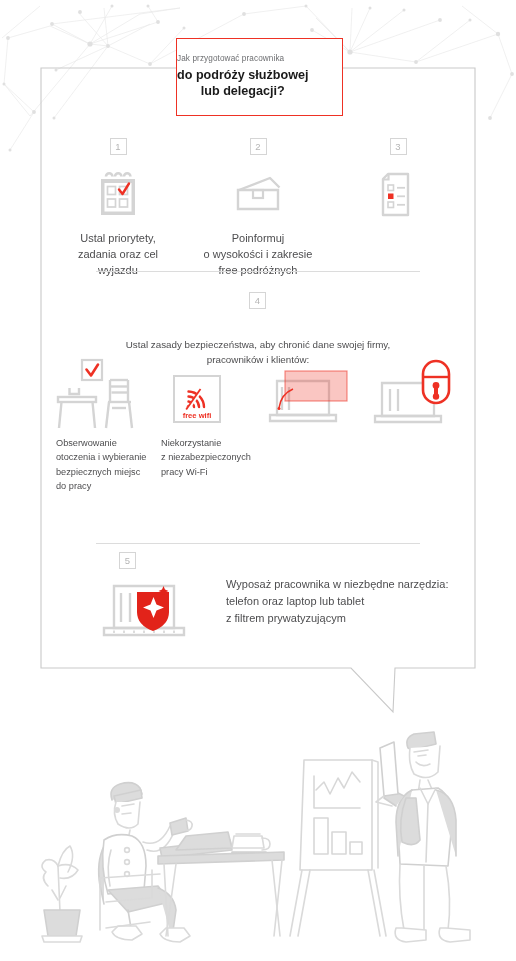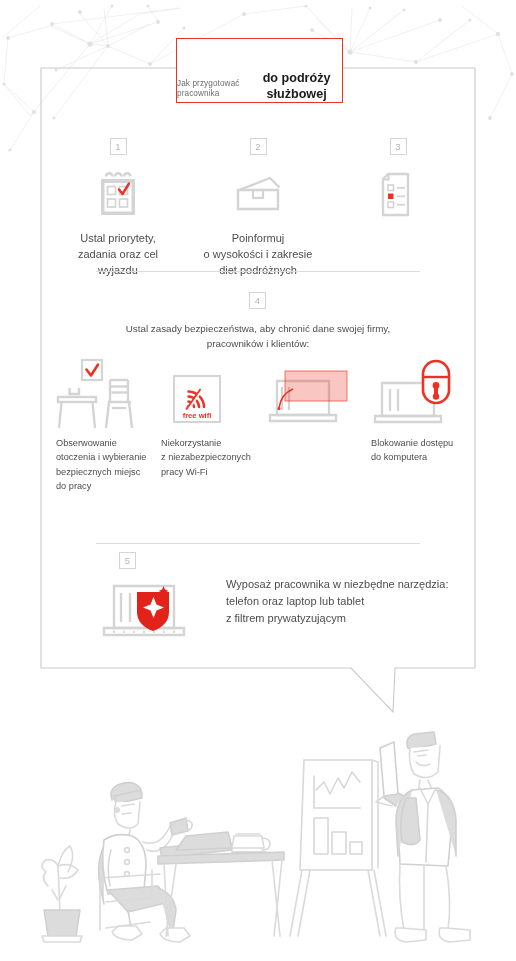--- a/index.html
+++ b/index.html
@@ -30,26 +30,26 @@
     position: absolute;
     left: 0; top: 0;
     width: 516px; height: 961px;
     pointer-events: none;
   }
 
   
   .title-box {
     position: absolute;
     left: 176px; top: 38px;
-    width: 167px; height: 65px;
+    width: 167px; height: 78px;
     border: 1.6px solid #ee3124;
     background: #ffffff;
     display: flex;
-    flex-direction: row;
-    align-items: flex-end;
+    flex-direction: column;
+    align-items: flex-start;
     justify-content: center;
     z-index: 8;
   }
   .title-kicker {
     font-size: 8.2px;
     color: #6d6e71;
     letter-spacing: .1px;
     line-height: 1.2;
     margin-bottom: 3px;
   }
@@ -114,21 +114,21 @@
   .divider {
     position: absolute;
     height: 1px;
     background: #dcdcdc;
   }
 
   
   .s4-num { position: absolute; left: 249px; top: 292px; }
   .s4-intro {
     position: absolute;
-    left: 58px; top: 322px;
+    left: 58px; top: 338px;
     width: 400px;
     text-align: center;
     font-size: 9.8px;
     color: #4d4d4f;
     line-height: 1.5;
     white-space: pre-line;
   }
 
   .s4-grid {
     position: absolute;
@@ -244,20 +244,21 @@
   </svg>
 
   <svg class="frame-svg" viewBox="0 0 516 961" xmlns="http://www.w3.org/2000/svg">
     <path d="M41 68 L475 68 L475 668 L395 668 L393 712 L351 668 L41 668 Z" fill="none" stroke="#c9c9c9" stroke-width="1.1"></path>
   </svg>
 
   <div class="title-box">
     <div class="title-kicker">Jak przygotować pracownika</div>
     <div class="title-main">
       <div>do podróży służbowej</div>
+      <div>lub delegacji?</div>
     </div>
   </div>
 
   <div class="content">
 
     <div class="steps-top">
 
       <div class="step-col">
         <div class="numbox">1</div>
         <div class="step-icon">
@@ -285,21 +286,21 @@
         <div class="numbox">2</div>
         <div class="step-icon">
           <svg width="52" height="42" viewBox="0 0 52 42" xmlns="http://www.w3.org/2000/svg">
             <path d="M6 16 L46 16 L46 35 L6 35 Z" fill="none" stroke="#d4d4d4" stroke-width="2.4"></path>
             <path d="M7 16 L38 4 L47.5 13.5" fill="none" stroke="#d4d4d4" stroke-width="2.4" stroke-linejoin="round"></path>
             <rect x="21" y="16" width="10" height="8" fill="none" stroke="#d4d4d4" stroke-width="2.2"></rect>
           </svg>
         </div>
         <div class="step-label">Poinformuj
 o wysokości i zakresie
-diet podróżnych</div>
+free podróżnych</div>
       </div>
 
       <div class="step-col">
         <div class="numbox">3</div>
         <div class="step-icon">
           <svg width="38" height="48" viewBox="0 0 38 48" xmlns="http://www.w3.org/2000/svg">
             <path d="M9 3 L29 3 L29 44 L4 44 L4 8 Z" fill="none" stroke="#d4d4d4" stroke-width="2.4" stroke-linejoin="round"></path>
             <path d="M9.5 3.5 L9.5 8.5 L4.5 8.5" fill="none" stroke="#d4d4d4" stroke-width="2.2"></path>
             <rect x="9" y="14" width="5.5" height="5.5" fill="none" stroke="#d4d4d4" stroke-width="1.6"></rect>
             <rect x="9" y="22.5" width="5.5" height="5.5" fill="#ee3124"></rect>
@@ -398,22 +399,20 @@
             </g>
             <g>
               <rect x="52" y="3" width="26" height="42" rx="13" fill="#ffffff" stroke="#ee3124" stroke-width="2.6"></rect>
               <line x1="52" y1="19" x2="78" y2="19" stroke="#ee3124" stroke-width="2.4"></line>
               <circle cx="65" cy="27.5" r="3.4" fill="#ee3124"></circle>
               <rect x="63" y="28" width="4" height="11" rx="2" fill="#ee3124"></rect>
               <circle cx="65" cy="38.5" r="3.2" fill="#ee3124"></circle>
             </g>
           </svg>
         </div>
-        <div class="s4-label">Blokowanie dostępu
-do komputera</div>
       </div>
     </div>
 
     <div class="divider" style="left:96px; top:543px; width:324px;"></div>
 
     <div class="numbox s5-num">5</div>
     <div class="s5-icon">
       <svg width="110" height="70" viewBox="0 0 110 70" xmlns="http://www.w3.org/2000/svg">
         <g fill="none" stroke="#d4d4d4" stroke-width="2.4">
           <path d="M22 8 L82 8 L82 50 L22 50 Z"></path>

